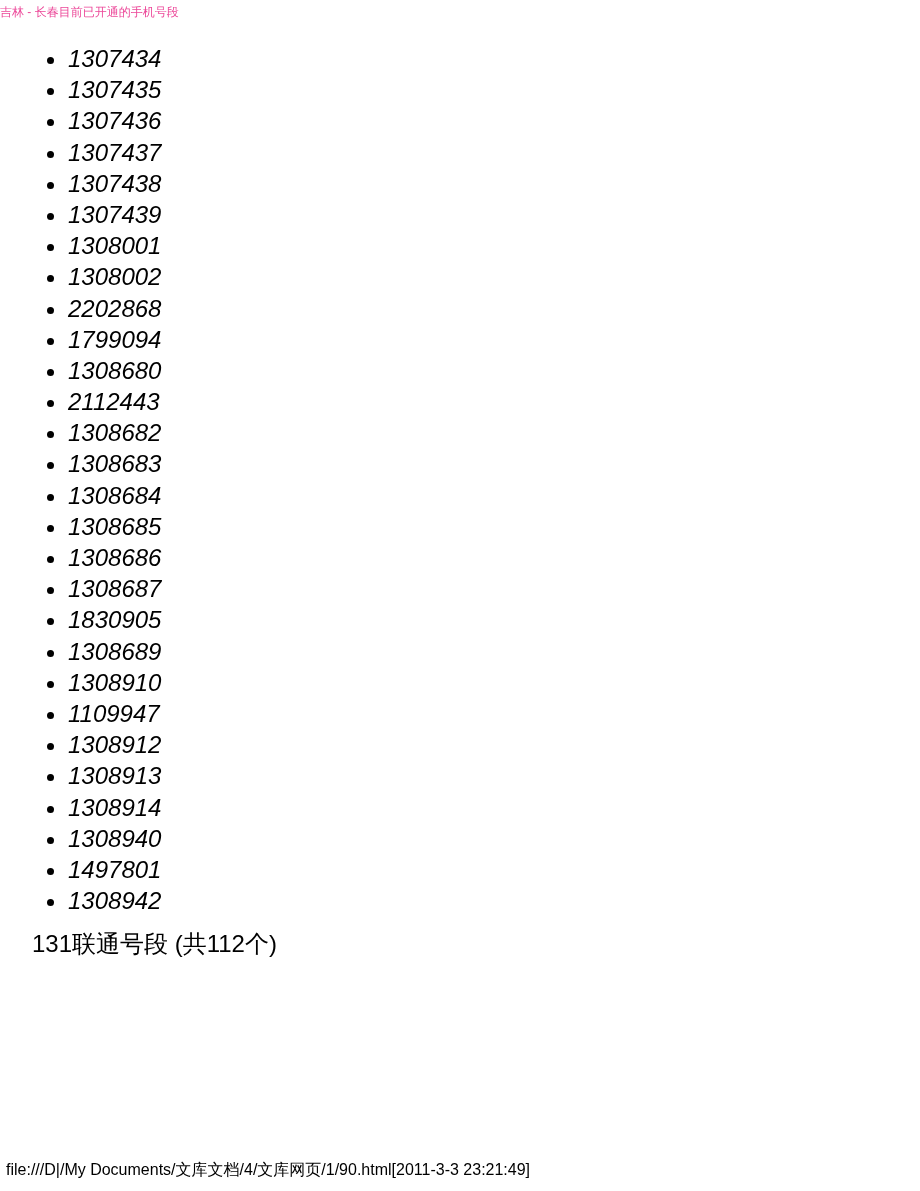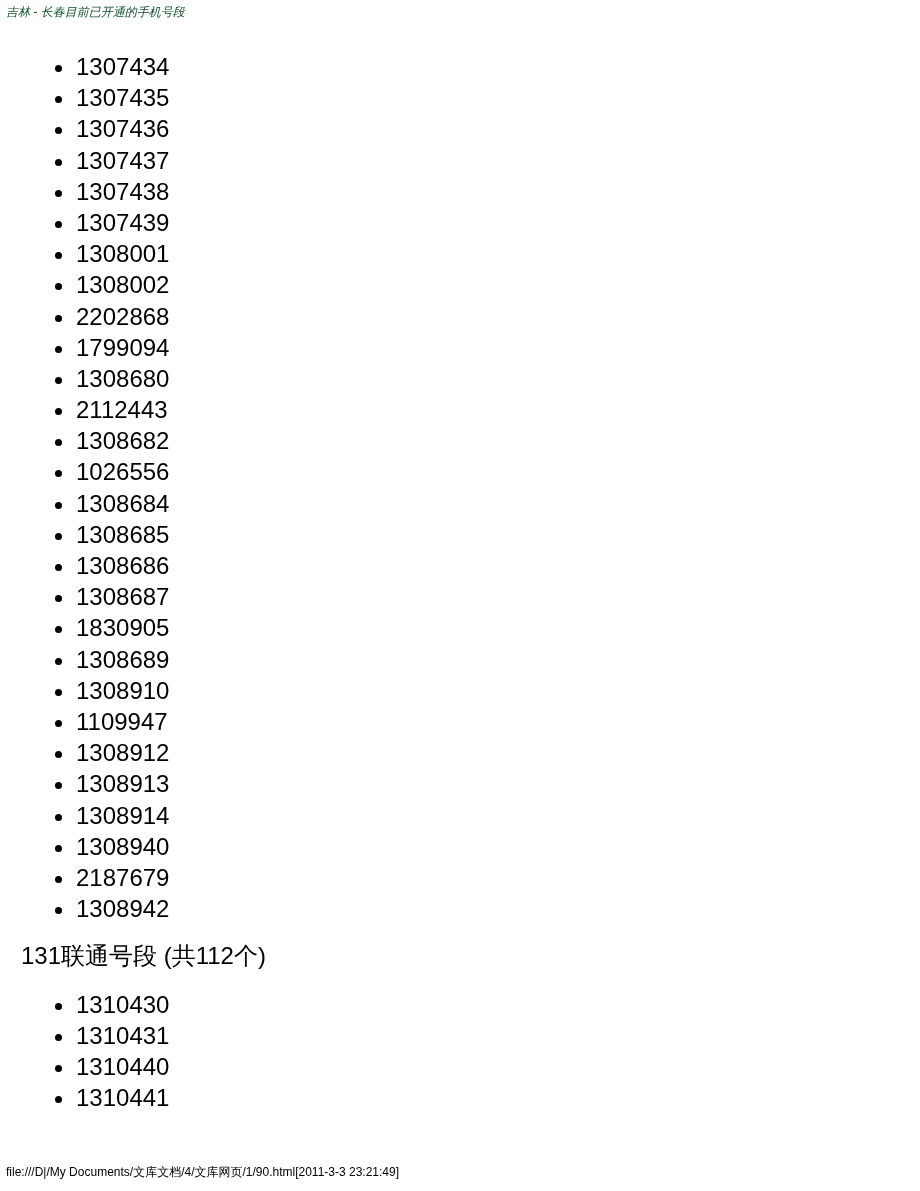--- a/index.html
+++ b/index.html
@@ -8,50 +8,50 @@
     font-family: "SimSun", "Microsoft YaHei", sans-serif;
     background: #ffffff;
     color: #000000;
     width: 920px;
     height: 1191px;
     position: relative;
     box-sizing: border-box;
   }
   .page-header {
     font-size: 12px;
-    padding: 4px 6px;
-    color: #14532d;
-    font-style: italic;
+    padding: 4px 0;
+    color: #ec4899;
   }
   .content {
     padding: 10px 20px 0 20px;
     font-size: 24px;
     line-height: 1.3;
   }
   ul.number-list {
     list-style-type: disc;
-    margin: 16px;
+    margin: 8px;
     padding-left: 40px;
+    font-style: italic;
   }
   ul.number-list li {
     font-size: 24px;
     line-height: 1.3;
     padding: 0;
   }
   .section-text {
     font-size: 24px;
     line-height: 1.35;
-    margin: 1px;
+    margin: 12px;
     padding: 0;
   }
   .footer-path {
     position: absolute;
     bottom: 10px;
     left: 6px;
-    font-size: 12px;
+    font-size: 16px;
     color: #000;
   }
 </style>
 </head>
 <body>
 
 <div class="page-header">
   <span>吉林 - 长春目前已开通的手机号段</span>
 </div>
 
@@ -63,38 +63,32 @@
       <li>1307437</li>
       <li>1307438</li>
       <li>1307439</li>
       <li>1308001</li>
       <li>1308002</li>
       <li>2202868</li>
       <li>1799094</li>
       <li>1308680</li>
       <li>2112443</li>
       <li>1308682</li>
-      <li>1026556</li>
+      <li>1308683</li>
       <li>1308684</li>
       <li>1308685</li>
       <li>1308686</li>
       <li>1308687</li>
       <li>1830905</li>
       <li>1308689</li>
       <li>1308910</li>
       <li>1109947</li>
       <li>1308912</li>
       <li>1308913</li>
       <li>1308914</li>
       <li>1308940</li>
-      <li>2187679</li>
+      <li>1497801</li>
       <li>1308942</li>
     </ul>
   <div class="section-text">131联通号段 (共112个)</div>
-  <ul class="number-list" id="list2">
-      <li>1310430</li>
-      <li>1310431</li>
-      <li>1310440</li>
-      <li>1310441</li>
-    </ul>
 </div>
 
 <div class="footer-path">file:///D|/My Documents/文库文档/4/文库网页/1/90.html[2011-3-3 23:21:49]</div>
 
 </body></html>

